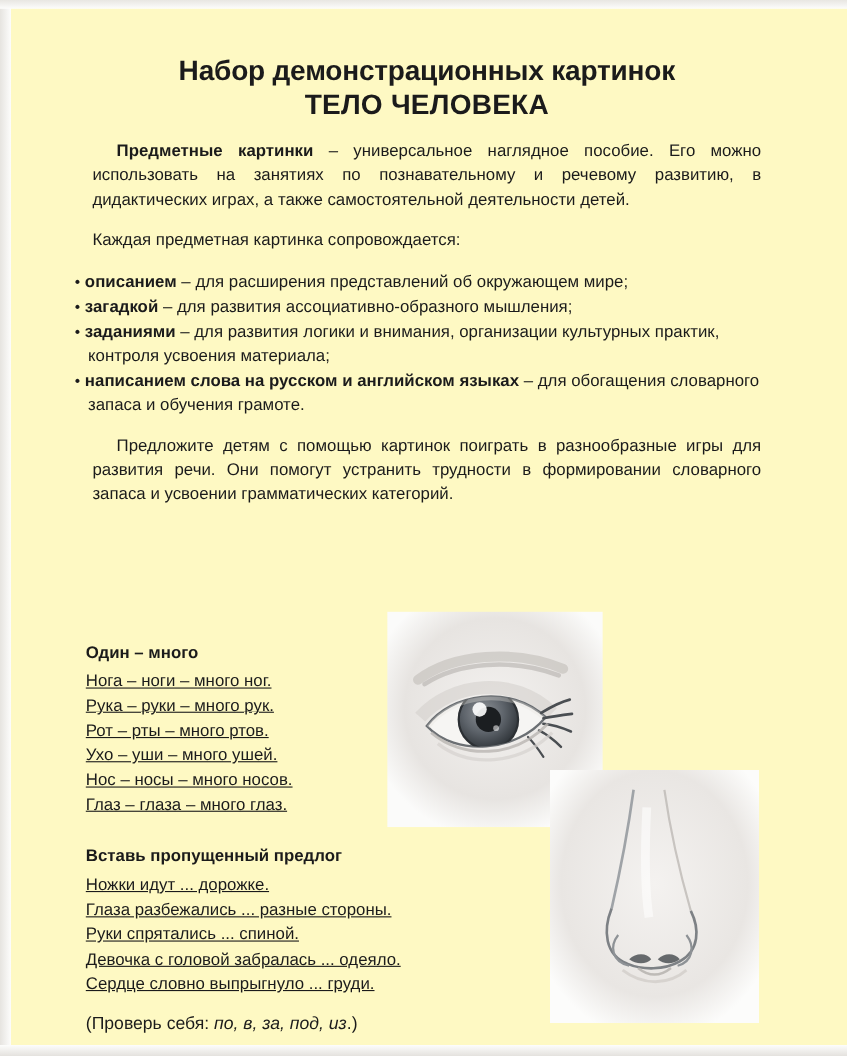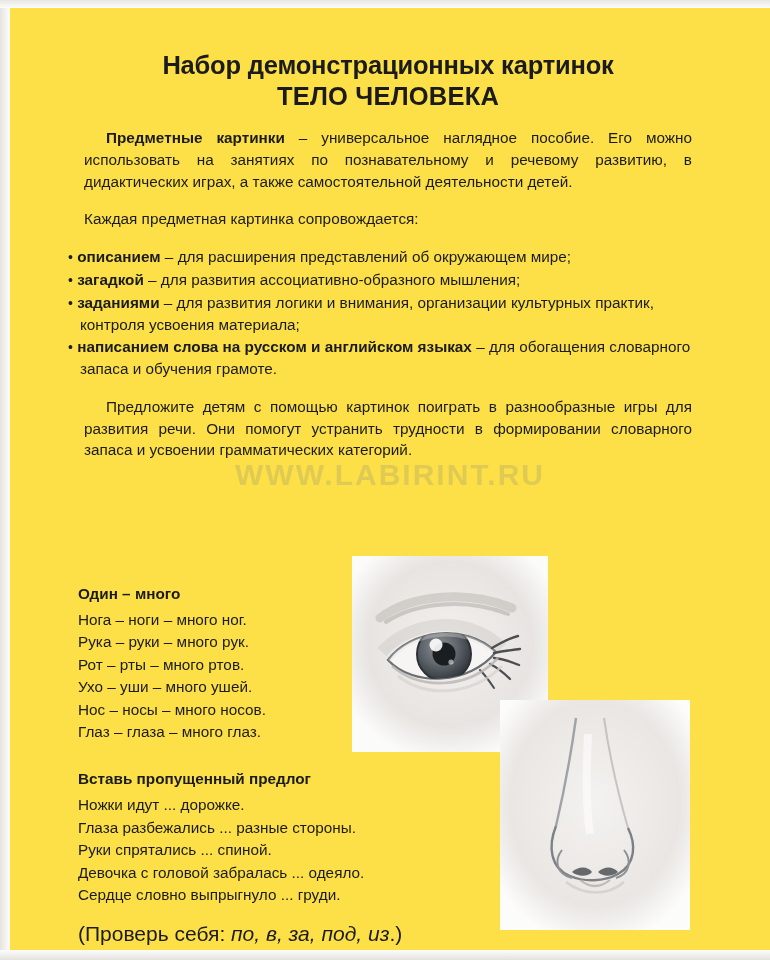--- a/index.html
+++ b/index.html
@@ -13,21 +13,21 @@
     font-family: "Liberation Sans", sans-serif;
     color: #1b1b1b;
     position: relative;
     overflow: hidden;
   }
   .page {
     position: absolute;
     left: 0; top: 0;
     width: 770px;
     height: 960px;
-    background: #fde047;
+    background: #fef9c3;
   }
   
   .edge-left {
     position: absolute; left: 0; top: 0; width: 10px; height: 960px;
     background: linear-gradient(to right, #e6e4e0, #fdfdfc);
   }
   .edge-top {
     position: absolute; left: 0; top: 0; width: 770px; height: 8px;
     background: linear-gradient(to bottom, #e8e6e2, #fdfdfc);
   }
@@ -99,24 +99,25 @@
   }
   .ex-heading {
     font-size: 15.3px;
     font-weight: bold;
     margin: 0 0 6px 0;
   }
   .ex-line {
     font-size: 15.3px;
     line-height: 1.465;
     margin: 0;
+    text-decoration: underline;
   }
   .block2 { margin-top: 27px; }
   .answer {
-    font-size: 21px;
+    font-size: 16px;
     margin-top: 16px;
   }
   .answer i { font-style: italic; }
 
   
   .photo-eye {
     position: absolute;
     left: 352px;
     top: 556px;
     width: 196px;
@@ -163,21 +164,20 @@
     <ul class="bullets">
       <li><span class="dot">•</span> <span class="bold">описанием</span><span> – для расширения представлений об окружающем мире;</span></li>
       <li><span class="dot">•</span> <span class="bold">загадкой</span><span> – для развития ассоциативно-образного мышления;</span></li>
       <li><span class="dot">•</span> <span class="bold">заданиями</span><span> – для развития логики и внимания, организации культурных практик, контроля усвоения материала;</span></li>
       <li><span class="dot">•</span> <span class="bold">написанием слова на русском и английском языках</span><span> – для обогащения словарного запаса и обучения грамоте.</span></li>
     </ul>
 
     <p class="para closing">Предложите детям с помощью картинок поиграть в разнообразные игры для развития речи. Они помогут устранить трудности в формировании словарного запаса и усвоении грамматических категорий.</p>
   </div>
 
-  <div class="watermark">WWW.LABIRINT.RU</div>
 
   <div class="lower">
     <div>
       <p class="ex-heading">Один – много</p>
       <p class="ex-line">Нога – ноги – много ног.</p>
       <p class="ex-line">Рука – руки – много рук.</p>
       <p class="ex-line">Рот – рты – много ртов.</p>
       <p class="ex-line">Ухо – уши – много ушей.</p>
       <p class="ex-line">Нос – носы – много носов.</p>
       <p class="ex-line">Глаз – глаза – много глаз.</p>

